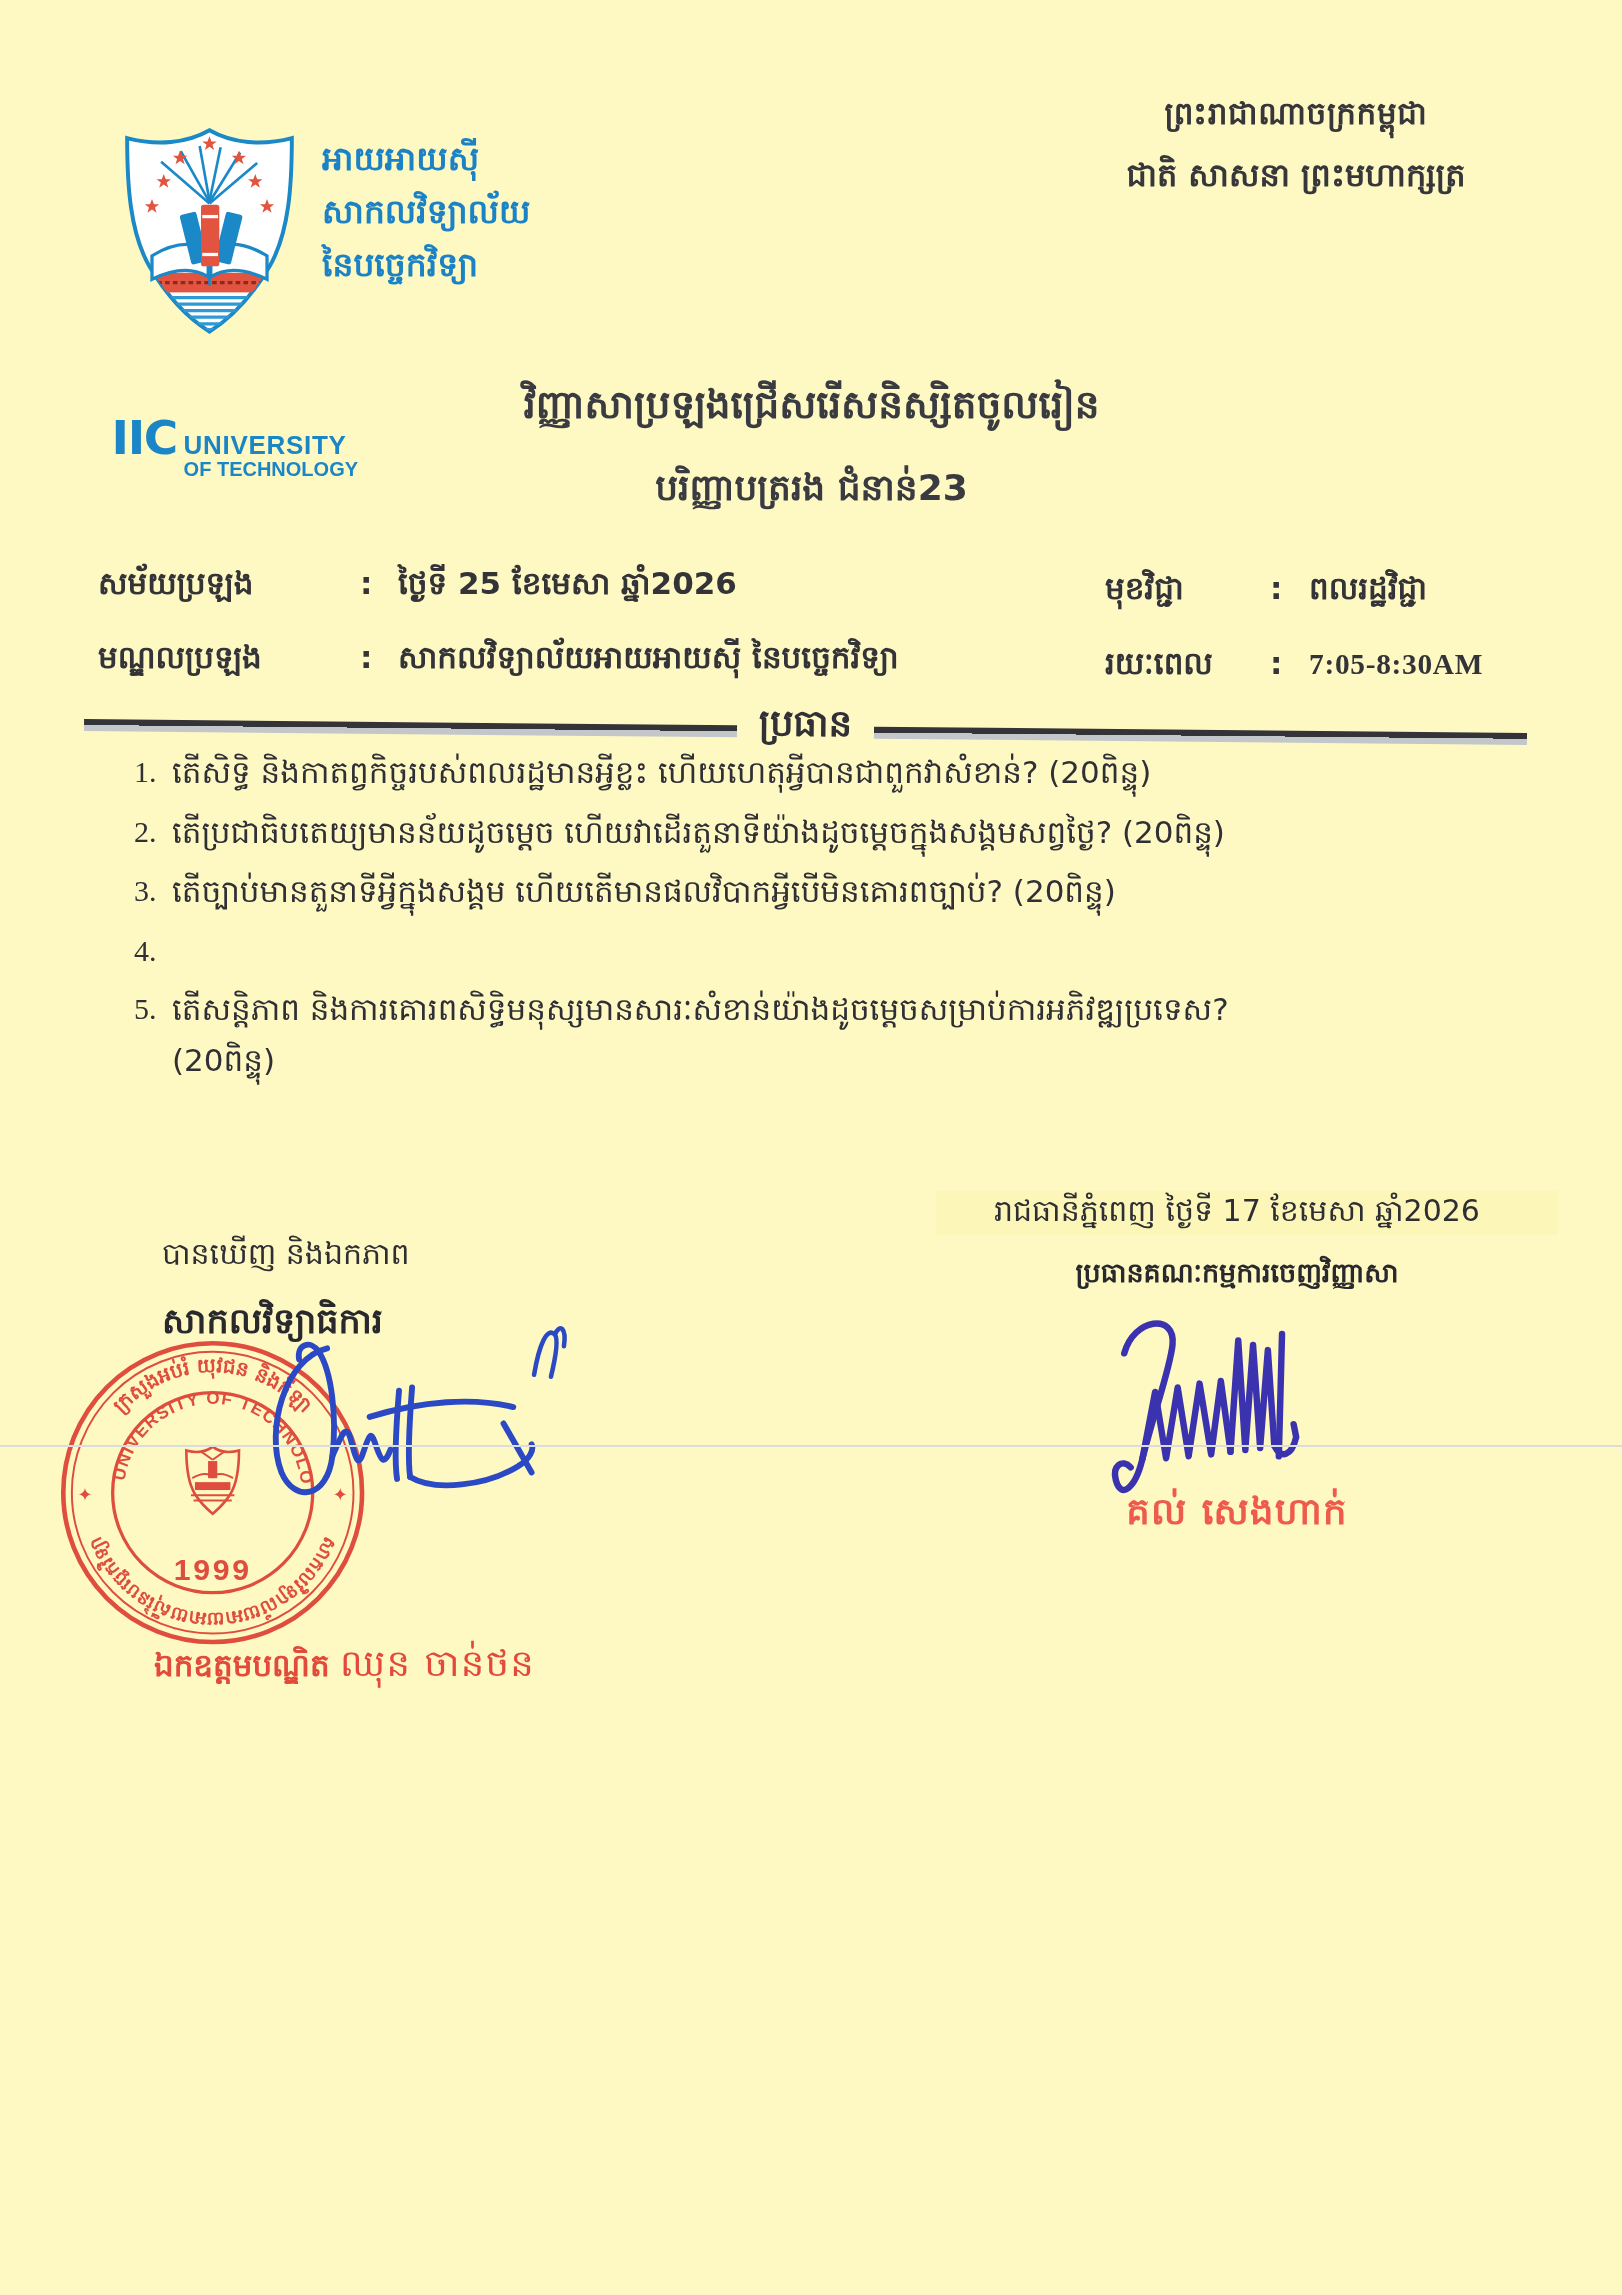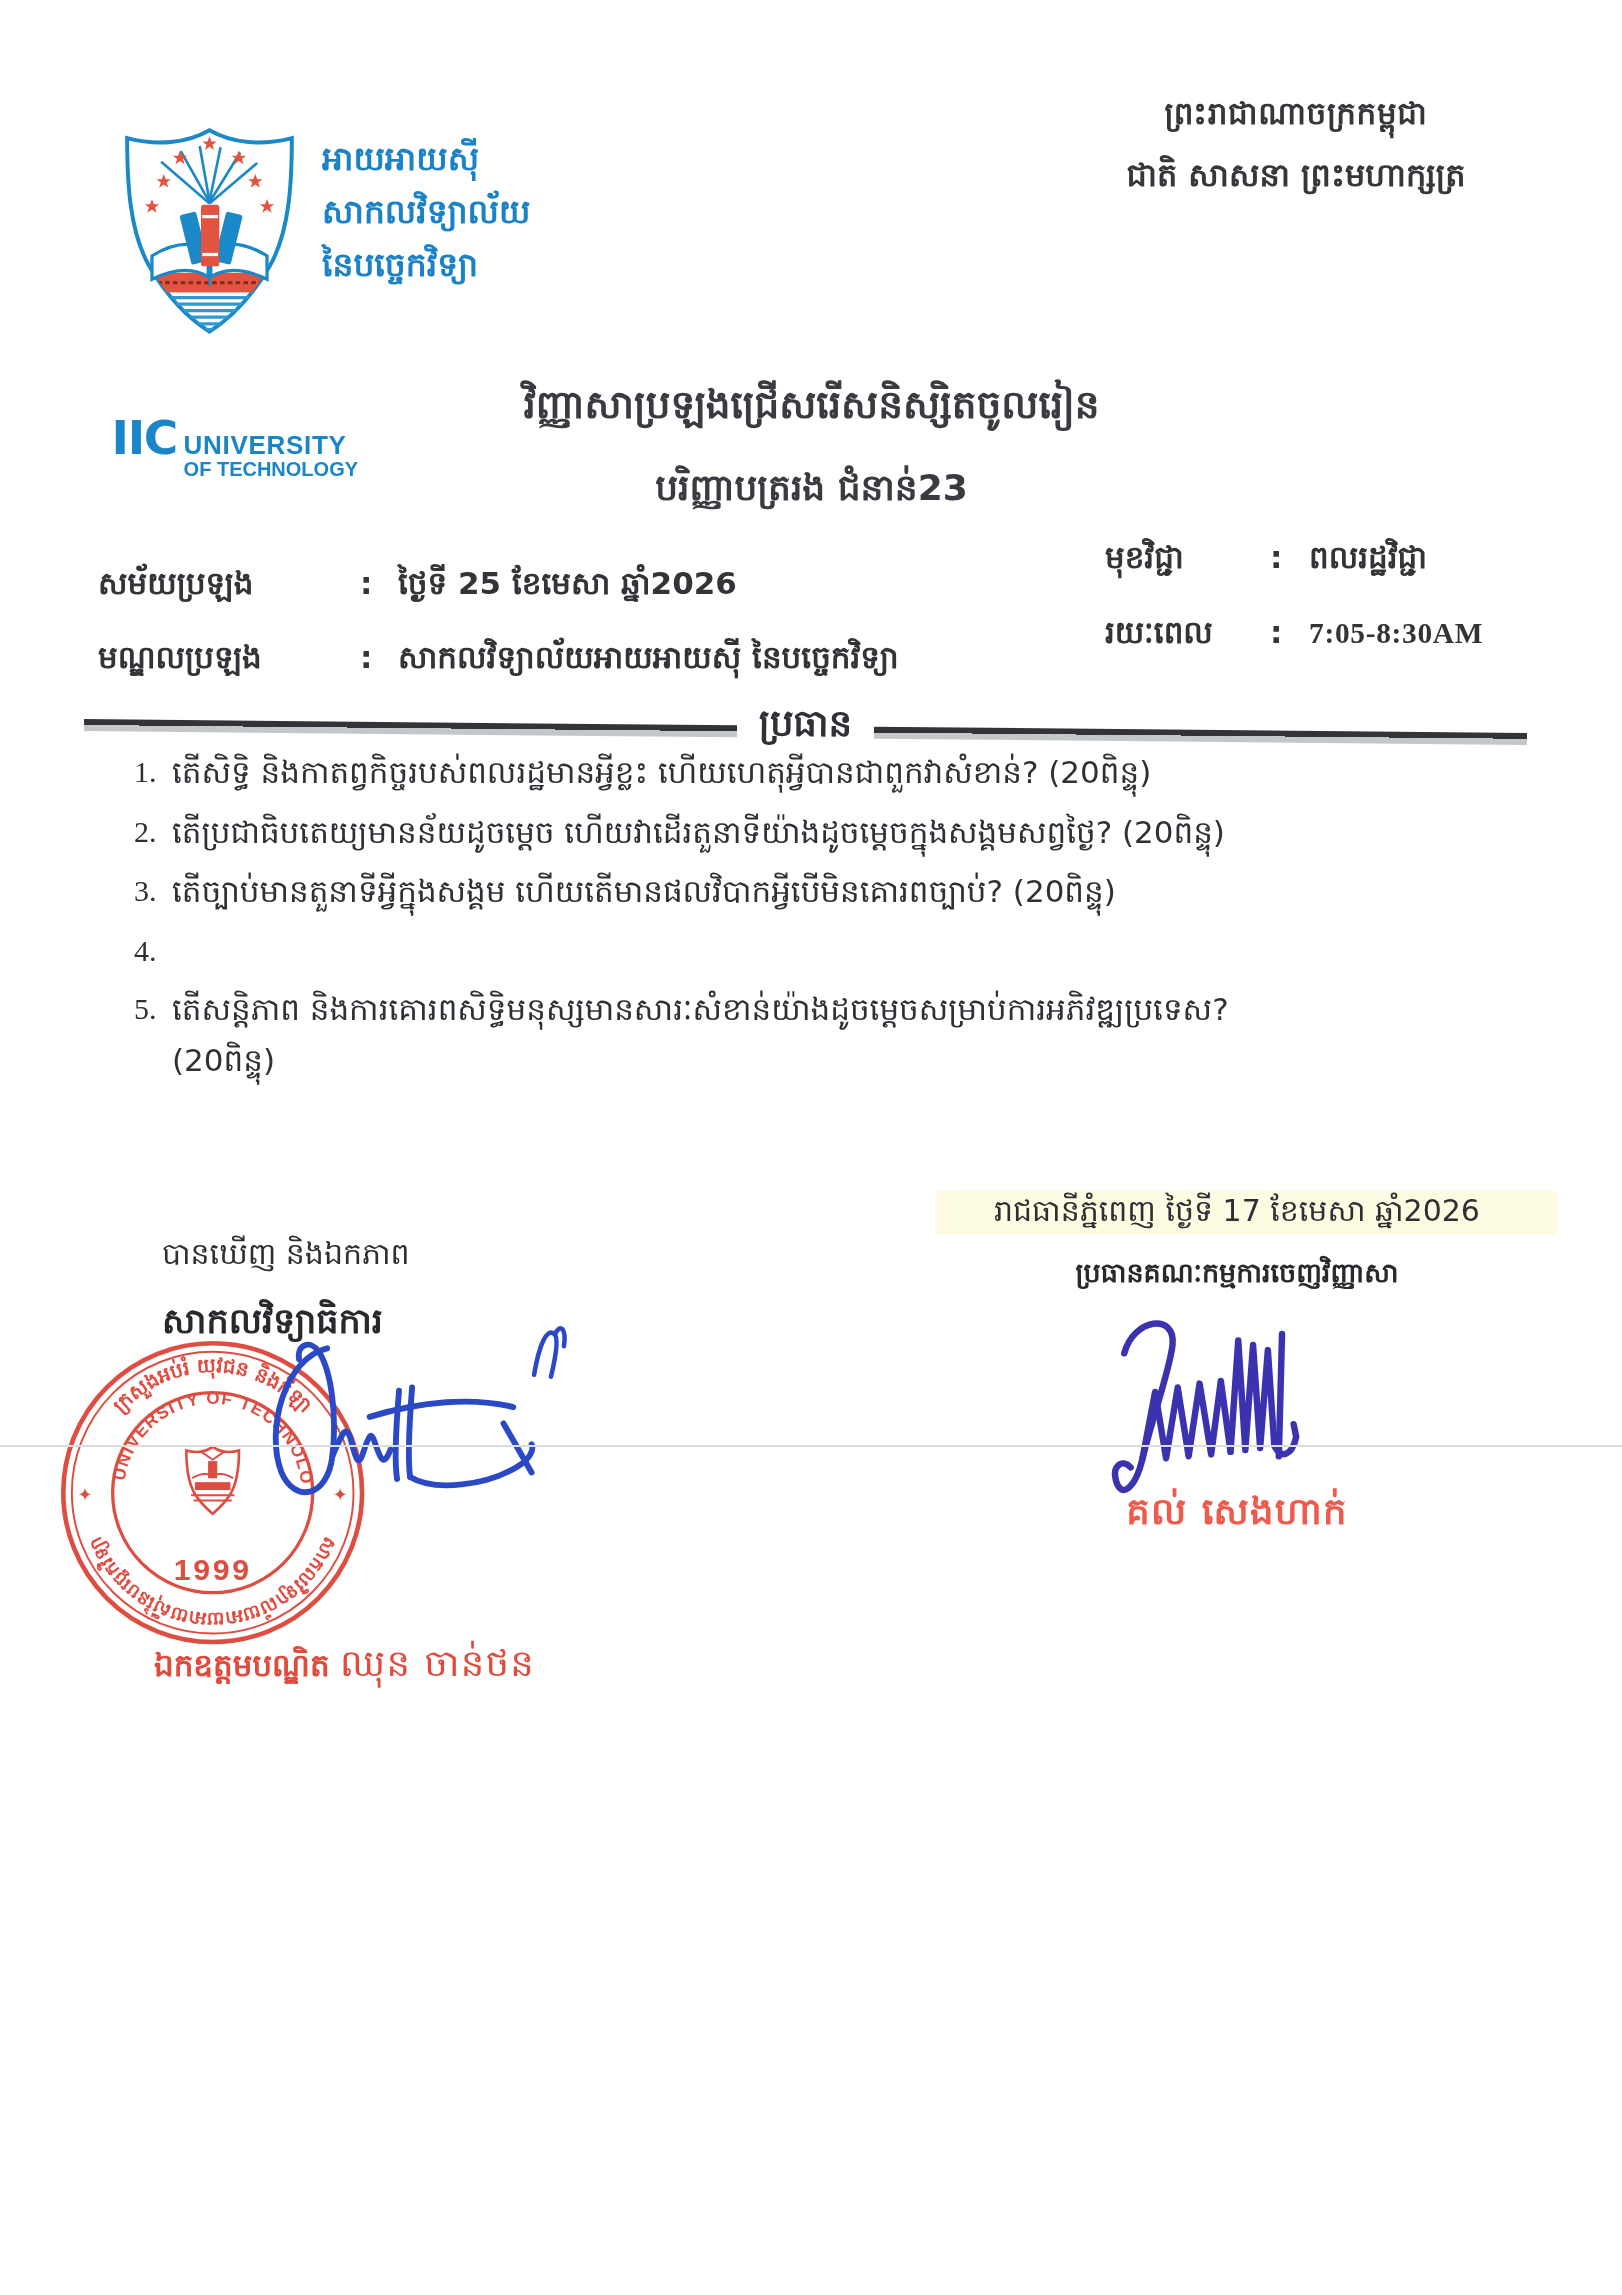--- a/index.html
+++ b/index.html
@@ -1,17 +1,17 @@
 <!DOCTYPE html>
 <html style="font-size:10.5px"><head>
 <meta charset="utf-8">
 <style>
   html,body{margin:0;padding:0;background:#e8e8e8;}
   .page{
-    position:relative;width:1623px;height:2295px;background:#ffffff;overflow:hidden;
+    position:relative;width:1623px;height:2295px;background:#fef9c3;overflow:hidden;
     font-family:"DejaVu Sans","Liberation Sans",sans-serif;color:#333338;
   }
   
   .kingdom{position:absolute;top:98px;left:982px;width:628px;text-align:center;
     color:#36363b;font-weight:700;line-height:1;}
   .kingdom .l1{font-size:31px;letter-spacing:0.7px;}
   .kingdom .l2{font-size:32px;margin-top:30px;}
   
   .logo-wrap{position:absolute;top:121px;left:118px;width:497px;height:366px;}
   .shield-svg{position:absolute;top:0;left:0;width:183px;height:216px;}
@@ -25,21 +25,21 @@
   
   .doc-title{position:absolute;top:380px;left:0;width:1623px;text-align:center;
     color:#3a3a41;font-weight:700;}
   .doc-title .t1{font-size:39px;}
   .doc-title .t2{font-size:36px;margin-top:27.5px;}
   
   .details-left{position:absolute;top:564px;left:98px;font-size:31px;font-weight:700;color:#333338;}
   .details-left .row{display:flex;align-items:baseline;margin-bottom:29px;white-space:nowrap;}
   .details-left .lbl{width:262px;}
   .details-left .sep{width:38px;}
-  .details-right{position:absolute;top:538px;left:1105px;font-size:31px;font-weight:700;color:#333338;}
+  .details-right{position:absolute;top:569px;left:1105px;font-size:31px;font-weight:700;color:#333338;}
   .details-right .row{display:flex;align-items:baseline;margin-bottom:30px;white-space:nowrap;}
   .details-right .lbl{width:165px;}
   .details-right .sep{width:39px;}
   .time-val{font-family:"Liberation Serif",serif;font-size:29.4px;letter-spacing:0.7px;}
   
   .divider{position:absolute;top:705px;left:84px;width:1443px;display:flex;align-items:center;
     transform:rotate(.55deg);transform-origin:center;}
   .divider .bar{flex:1;height:11.8px;background:linear-gradient(to bottom,#333338 0 5.9px,#c3c7c9 5.9px 11.8px);}
   .divider .bar.left{margin-right:22px;}
   .divider .bar.right{margin-left:22px;}

